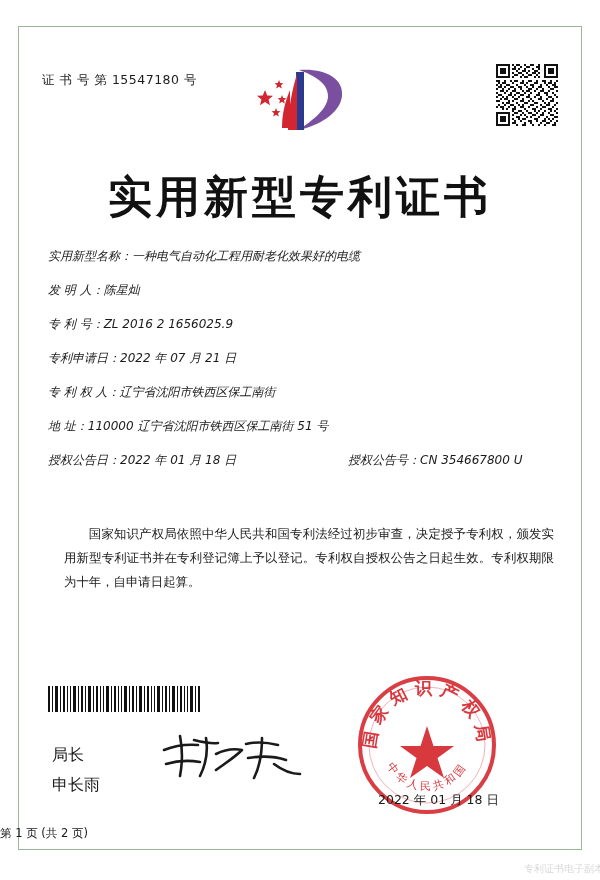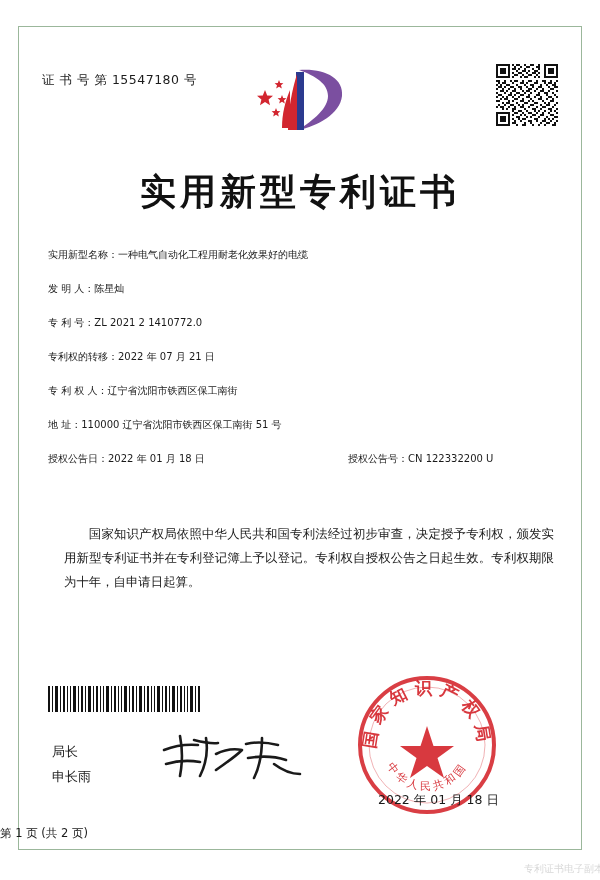--- a/index.html
+++ b/index.html
@@ -56,36 +56,37 @@
   }
   .qr canvas, .qr svg { display: block; }
   .title {
     position: absolute;
     left: 0;
     top: 168px;
     width: 600px;
     text-align: center;
     font-family: "DejaVu Serif", "Liberation Serif", serif;
     font-weight: bold;
-    font-size: 36px;
+    font-size: 44px;
     letter-spacing: 4px;
     color: #111;
   }
   .fields {
     position: absolute;
     left: 48px;
     top: 248px;
     width: 504px;
   }
   .field-row {
     position: relative;
     height: 34px;
-    font-size: 10px;
+    font-size: 12px;
     color: #1a1a1a;
     white-space: nowrap;
+    font-style: italic;
   }
   .field-label {
     display: inline-block;
     color: #1a1a1a;
   }
   .field-value {
     display: inline-block;
     color: #1a1a1a;
   }
   .field-row.split .second {
@@ -118,21 +119,21 @@
     position: absolute;
     left: 356px;
     top: 674px;
     width: 142px;
     height: 142px;
   }
   .sign-block {
     position: absolute;
     left: 52px;
     top: 740px;
-    font-size: 13px;
+    font-size: 16px;
     line-height: 1.9;
     color: #1a1a1a;
   }
   .signature {
     position: absolute;
     left: 158px;
     top: 730px;
     width: 150px;
     height: 58px;
   }
@@ -430,35 +431,35 @@
   <div class="title">实用新型专利证书</div>
 
   <div class="fields">
     <div class="field-row">
       <span class="field-label">实用新型名称：</span><span class="field-value">一种电气自动化工程用耐老化效果好的电缆</span>
     </div>
     <div class="field-row">
       <span class="field-label">发  明  人：</span><span class="field-value">陈星灿</span>
     </div>
     <div class="field-row">
-      <span class="field-label">专  利  号：</span><span class="field-value">ZL 2021 2 1410772.0</span>
+      <span class="field-label">专  利  号：</span><span class="field-value">ZL 2016 2 1656025.9</span>
     </div>
     <div class="field-row">
-      <span class="field-label">专利权的转移：</span><span class="field-value">2022 年 07 月 21 日</span>
+      <span class="field-label">专利申请日：</span><span class="field-value">2022 年 07 月 21 日</span>
     </div>
     <div class="field-row">
       <span class="field-label">专 利 权 人：</span><span class="field-value">辽宁省沈阳市铁西区保工南街</span>
     </div>
     <div class="field-row">
       <span class="field-label">地        址：</span><span class="field-value">110000 辽宁省沈阳市铁西区保工南街 51 号</span>
     </div>
     <div class="field-row split">
       <span class="field-label">授权公告日：</span><span class="field-value">2022 年 01 月 18 日</span>
       <span class="second">
-        <span class="field-label">授权公告号：</span><span class="field-value">CN 122332200 U</span>
+        <span class="field-label">授权公告号：</span><span class="field-value">CN 354667800 U</span>
       </span>
     </div>
   </div>
 
   <div class="paragraphs">
     <p>国家知识产权局依照中华人民共和国专利法经过初步审查，决定授予专利权，颁发实用新型专利证书并在专利登记簿上予以登记。专利权自授权公告之日起生效。专利权期限为十年，自申请日起算。</p>
   </div>
 
   <div class="barcode">
     <svg width="152" height="26" viewBox="0 0 152 26" xmlns="http://www.w3.org/2000/svg" shape-rendering="crispEdges">

